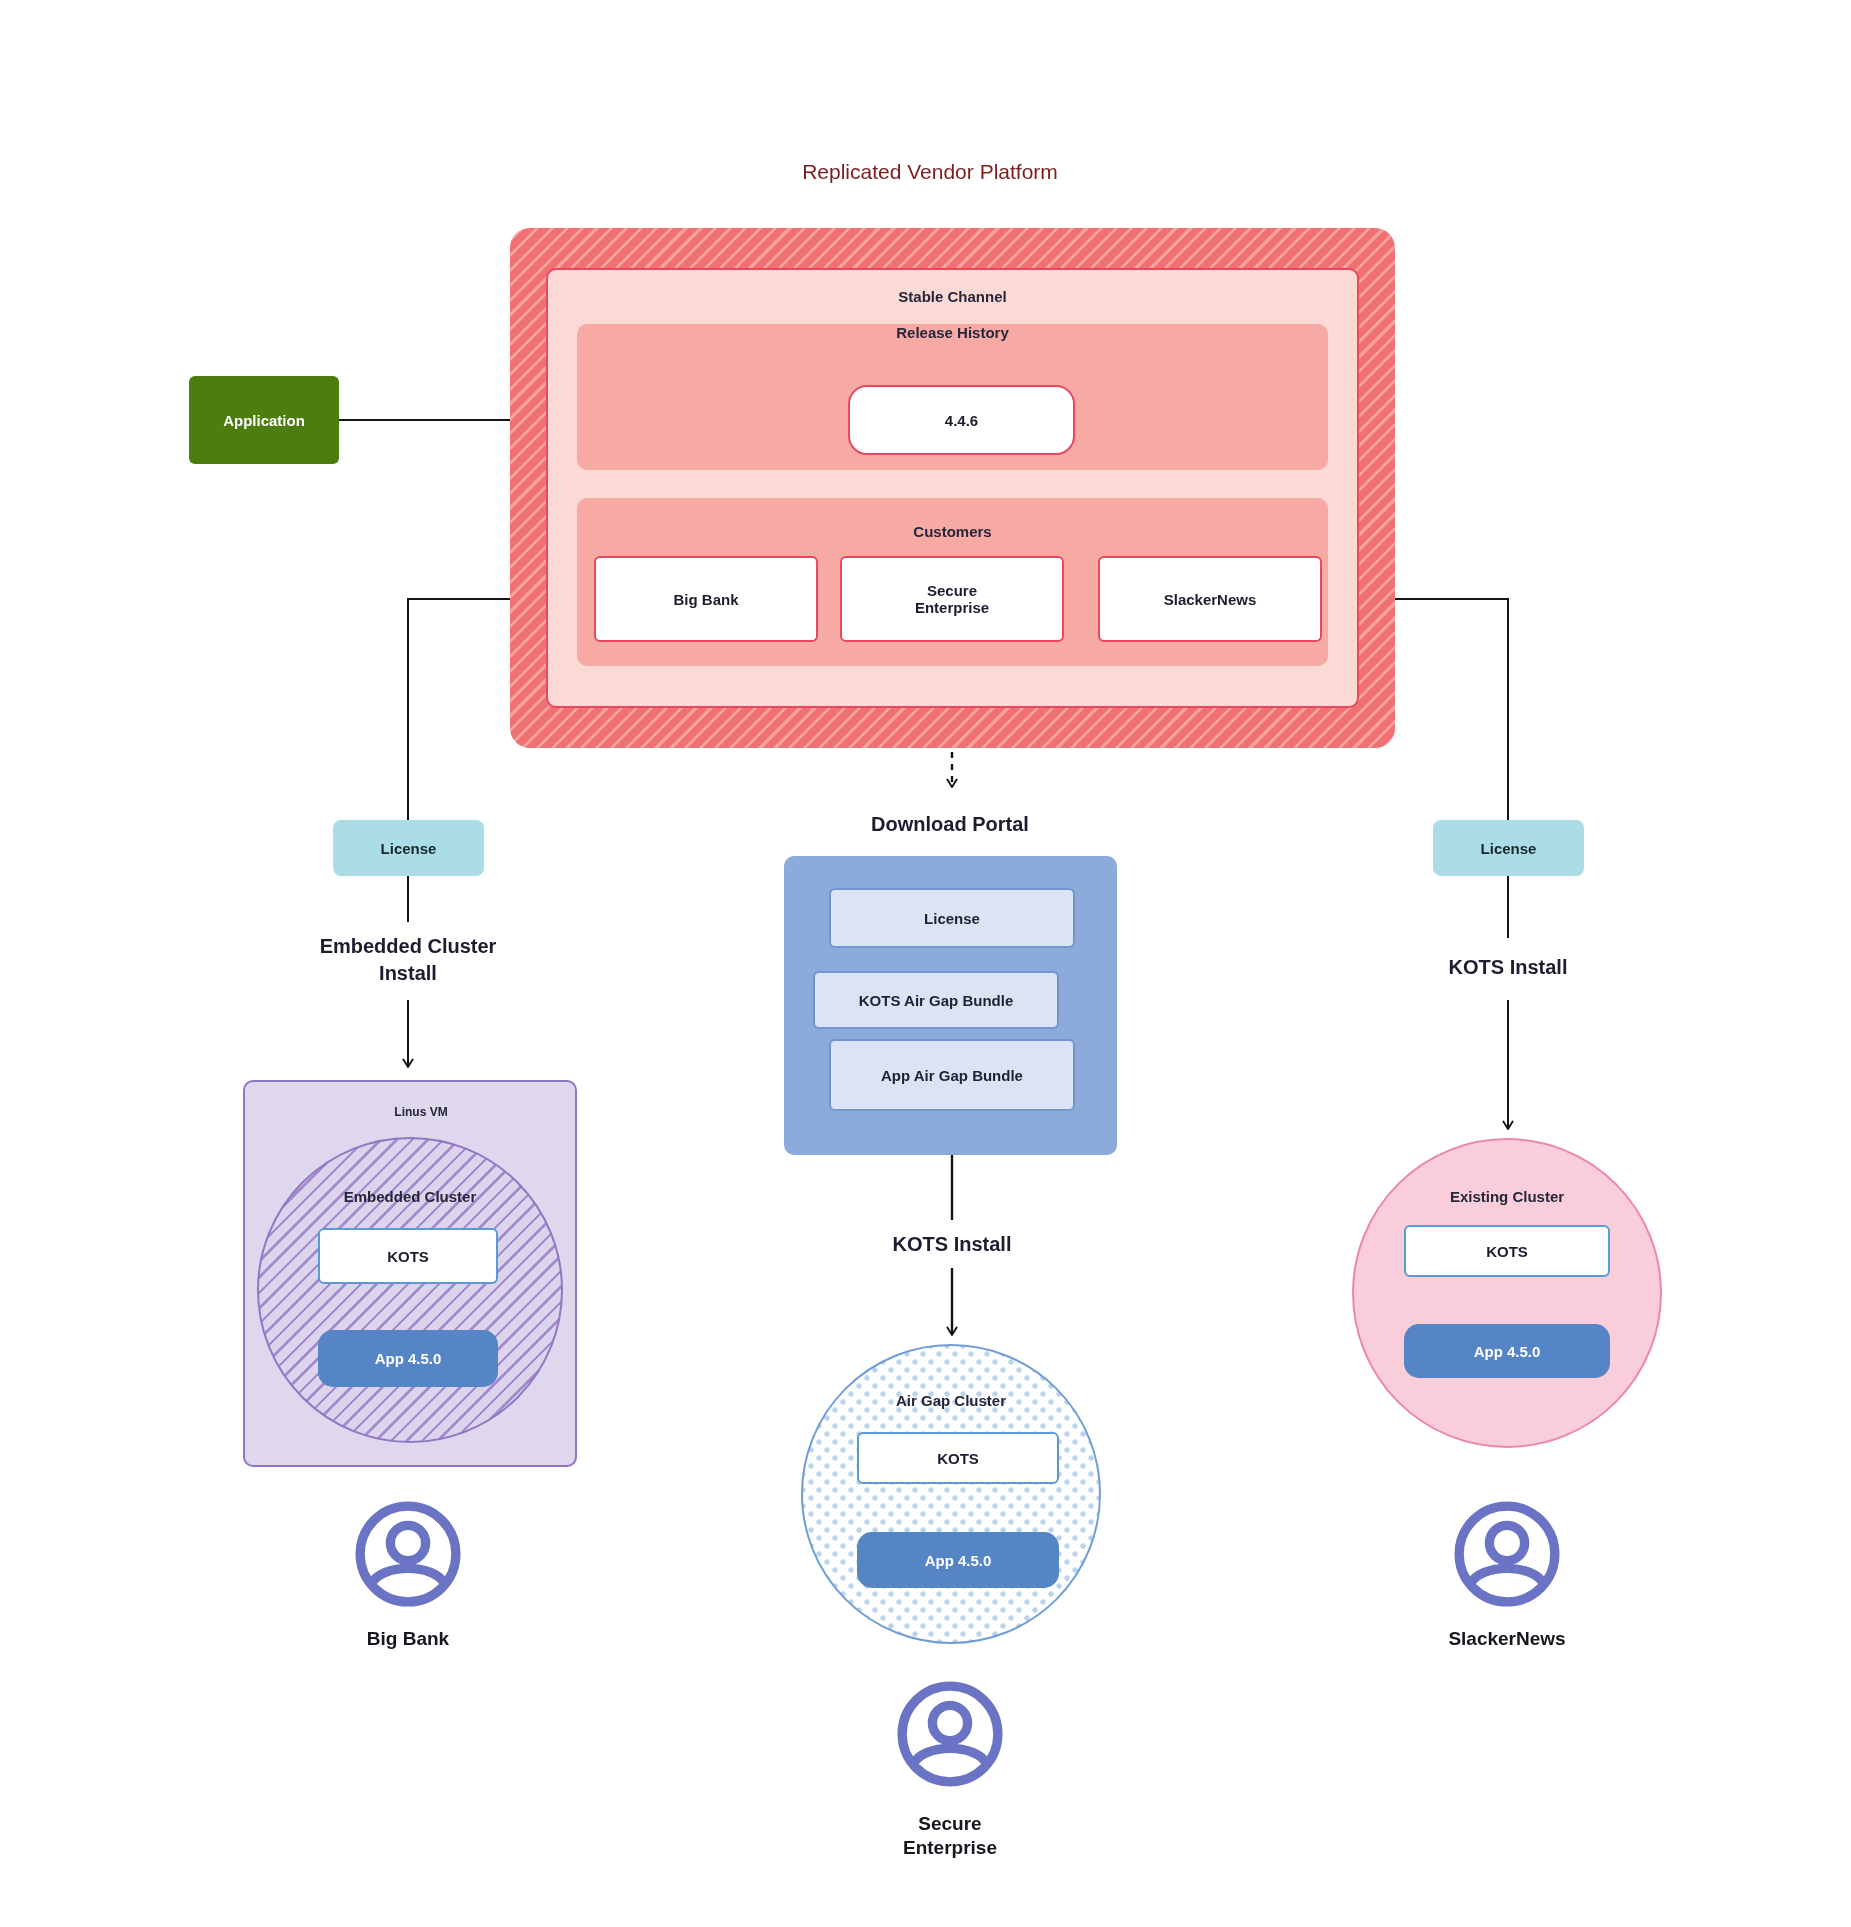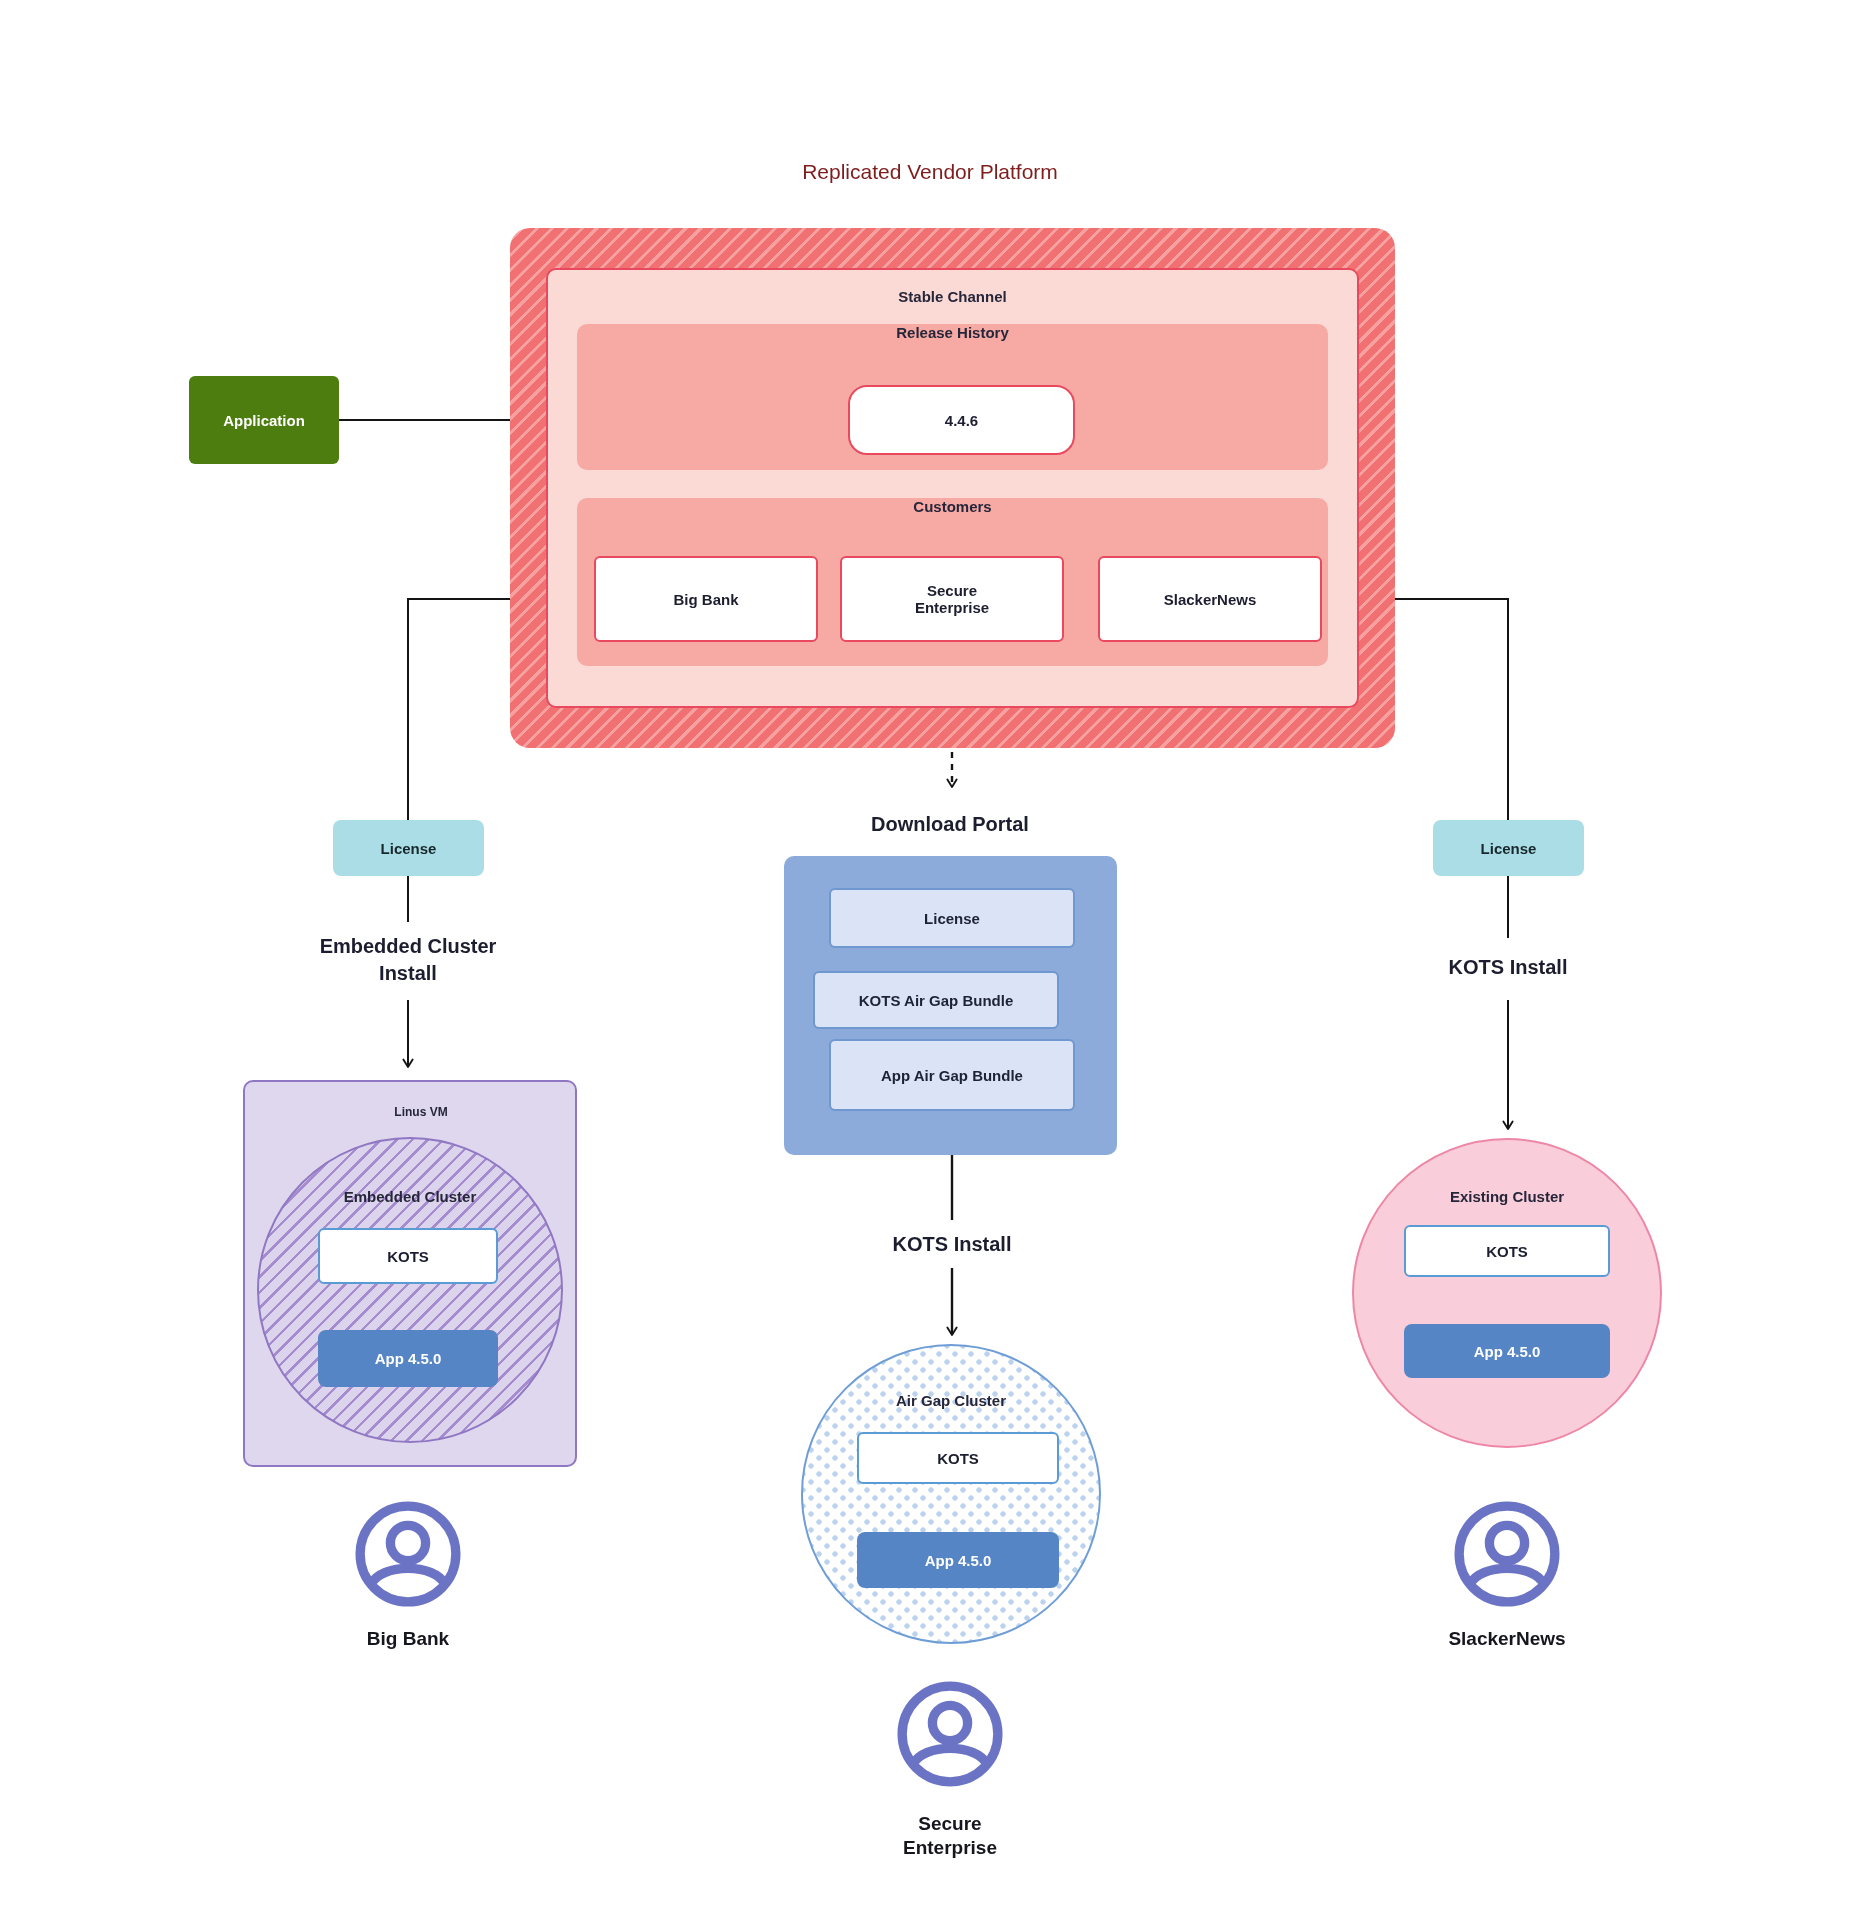--- a/index.html
+++ b/index.html
@@ -52,21 +52,21 @@
     border:2px solid #6f9ed6;
     background-color:#ffffff;
     background-image:
       radial-gradient(#bcd3ee 2.4px, transparent 3px),
       radial-gradient(#bcd3ee 2.4px, transparent 3px);
     background-size:16px 16px;
     background-position:0 0, 8px 8px;
   }
   .existing-circle{border-radius:50%;border:2px solid #ee87a7;background:#f9cdd9;}
   .kots-box{background:#ffffff;border:2px solid #5b9bd5;border-radius:6px;font-size:15px;font-weight:600;color:#1d1d30;}
-  .app-box{background:#5585c4;border-radius:8px;color:#ffffff;font-size:15px;font-weight:600;}
+  .app-box{background:#5585c4;border-radius:15px;color:#ffffff;font-size:15px;font-weight:600;}
 
   .person-name{font-size:19px;font-weight:600;color:#16161f;line-height:1.25;}
 </style>
 </head>
 <body>
 
 <div id="canvas">
 
   <svg class="abs" style="left:0;top:0;" width="1851" height="1927" viewBox="0 0 1851 1927" fill="none">
     <defs>
@@ -105,21 +105,21 @@
   <div class="abs hatched" style="left:510px;top:228px;width:885px;height:520px;"></div>
 
   <div class="abs stable" style="left:546px;top:268px;width:813px;height:440px;"></div>
   <div class="abs panel-label center-text" style="left:546px;top:286px;width:813px;height:20px;">Stable Channel</div>
 
   <div class="abs salmon-panel" style="left:577px;top:324px;width:751px;height:146px;"></div>
   <div class="abs panel-label center-text" style="left:577px;top:322px;width:751px;height:20px;">Release History</div>
   <div class="abs release-old center-text" style="left:848px;top:385px;width:227px;height:70px;">4.4.6</div>
 
   <div class="abs salmon-panel" style="left:577px;top:498px;width:751px;height:168px;"></div>
-  <div class="abs panel-label center-text" style="left:577px;top:496px;width:751px;height:20px;">Customers</div>
+  <div class="abs panel-label center-text" style="left:577px;top:521px;width:751px;height:20px;">Customers</div>
   <div class="abs customer-box center-text" style="left:594px;top:556px;width:224px;height:86px;">
     <span>Big Bank</span>
   </div>
   <div class="abs customer-box center-text" style="left:840px;top:556px;width:224px;height:86px;">
     <span>Secure Enterprise</span>
   </div>
   <div class="abs customer-box center-text" style="left:1098px;top:556px;width:224px;height:86px;">
     <span>SlackerNews</span>
   </div>
 

